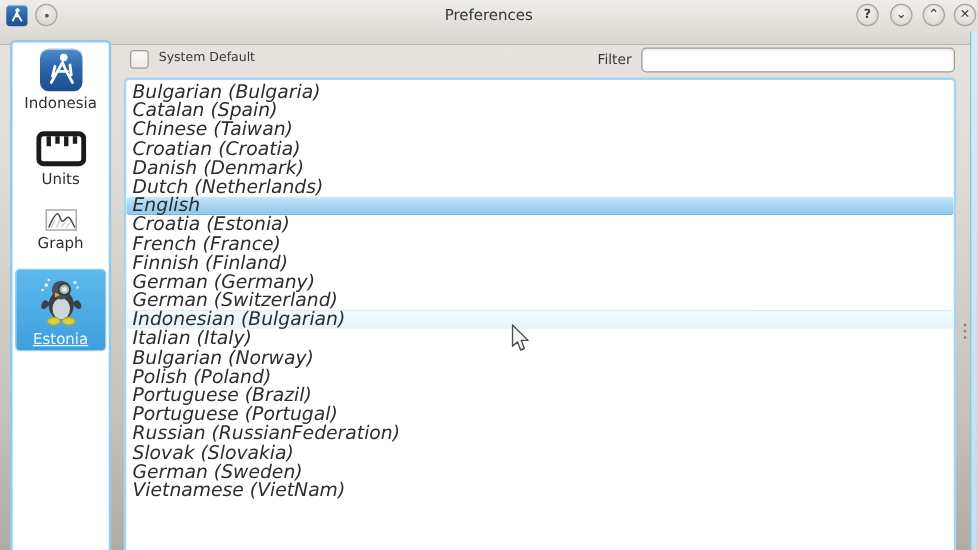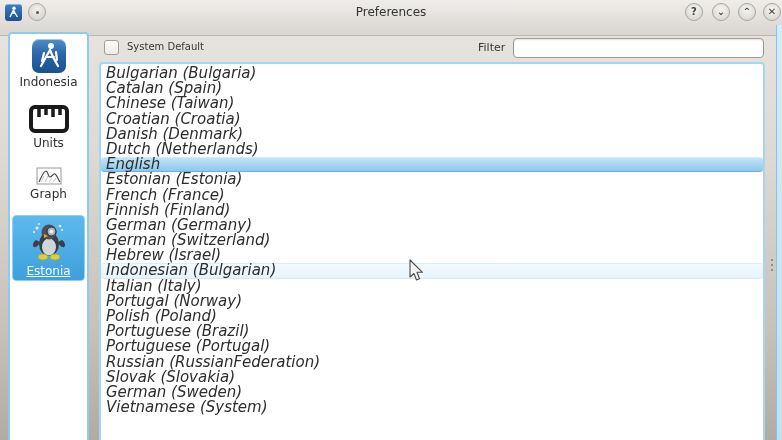--- a/index.html
+++ b/index.html
@@ -218,36 +218,35 @@
   <input class="filter-input" type="text" placeholder="" style="">
 
   <div class="lang-list">
       <div class="row">Bulgarian (Bulgaria)</div>
       <div class="row">Catalan (Spain)</div>
       <div class="row">Chinese (Taiwan)</div>
       <div class="row">Croatian (Croatia)</div>
       <div class="row">Danish (Denmark)</div>
       <div class="row">Dutch (Netherlands)</div>
       <div class="row selected">English</div>
-      <div class="row">Estonian (Estonia)</div>
+      <div class="row">Croatia (Estonia)</div>
       <div class="row">French (France)</div>
       <div class="row">Finnish (Finland)</div>
       <div class="row">German (Germany)</div>
       <div class="row">German (Switzerland)</div>
-      <div class="row">Hebrew (Israel)</div>
       <div class="row hovered">Indonesian (Bulgarian)</div>
       <div class="row">Italian (Italy)</div>
-      <div class="row">Portugal (Norway)</div>
+      <div class="row">Bulgarian (Norway)</div>
       <div class="row">Polish (Poland)</div>
       <div class="row">Portuguese (Brazil)</div>
       <div class="row">Portuguese (Portugal)</div>
       <div class="row">Russian (RussianFederation)</div>
       <div class="row">Slovak (Slovakia)</div>
       <div class="row">German (Sweden)</div>
-      <div class="row">Vietnamese (System)</div>
+      <div class="row">Vietnamese (VietNam)</div>
     </div>
 
   <div class="right-strip"></div>
   <div class="grip">
       <i></i>
       <i></i>
       <i></i>
     </div>
 
   <div class="cursor">

